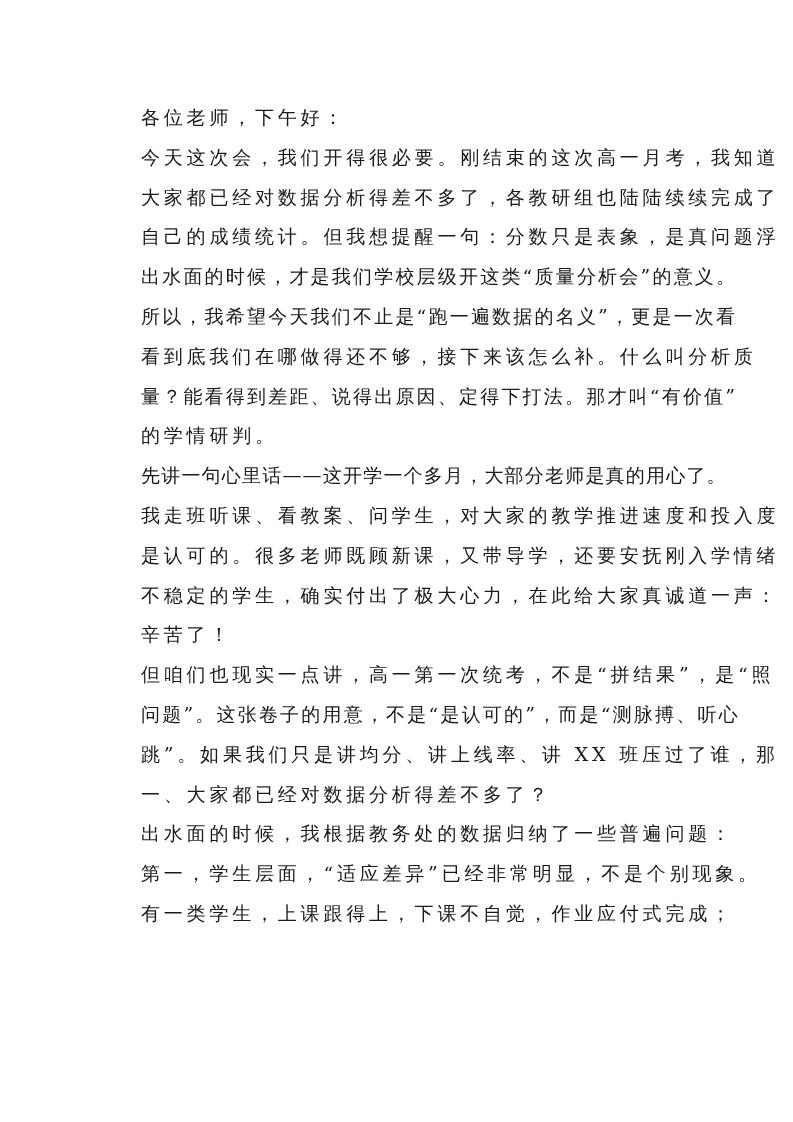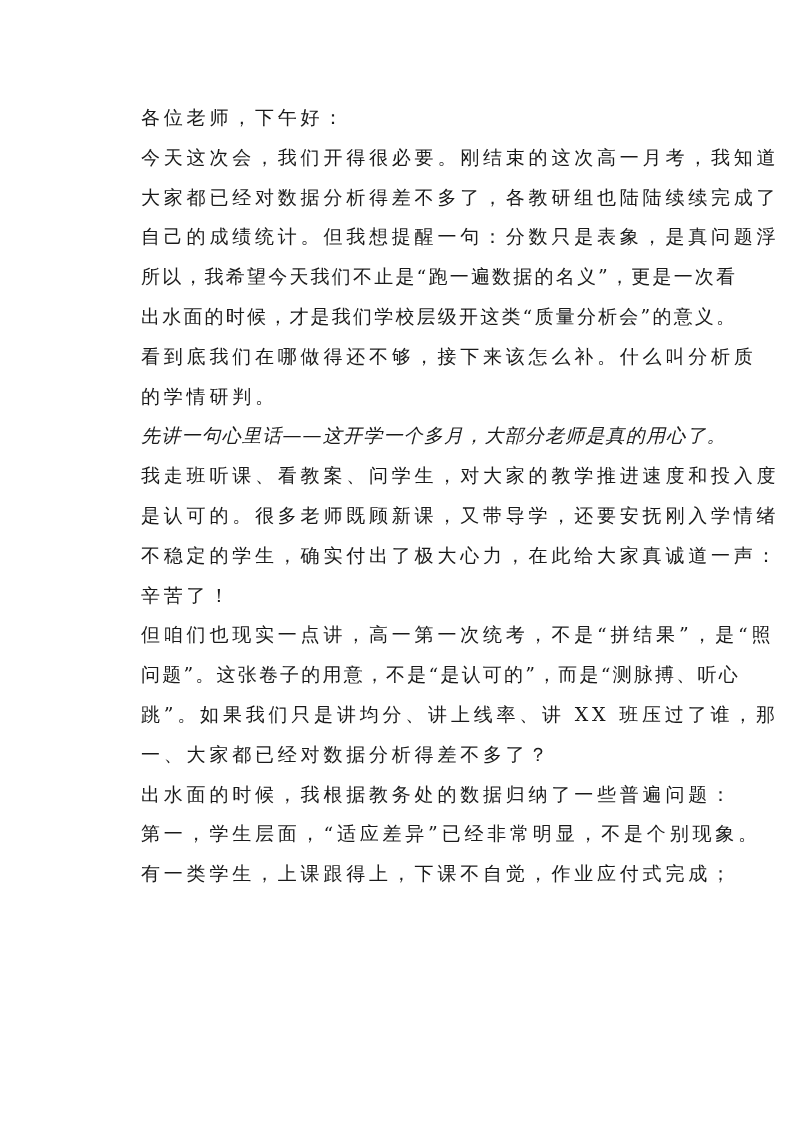--- a/index.html
+++ b/index.html
@@ -40,40 +40,40 @@
       font-size: 19px;
       white-space: nowrap;
       letter-spacing: 3.8px;
       margin-left: 21px;
     }
     .line.tight {
       letter-spacing: 2.2px;
     }
     .line.tighter {
       letter-spacing: 1.2px;
-      font-style: italic;
     }
   </style>
 </head>
 <body>
 
 <div class="page">
   <div class="content">
 
     <div class="para">
       <span class="line">各位老师，下午好：</span>
     </div>
 
     <div class="para">
       <span class="line">今天这次会，我们开得很必要。刚结束的这次高一月考，我知道</span>
       <span class="line">大家都已经对数据分析得差不多了，各教研组也陆陆续续完成了</span>
       <span class="line">自己的成绩统计。但我想提醒一句：分数只是表象，是真问题浮</span>
+      <span class="line tight">出水面的时候，才是我们学校层级开这类“质量分析会”的意义。</span>
       <span class="line tight">所以，我希望今天我们不止是“跑一遍数据的名义”，更是一次看</span>
-      <span class="line tight">出水面的时候，才是我们学校层级开这类“质量分析会”的意义。</span>
       <span class="line">看到底我们在哪做得还不够，接下来该怎么补。什么叫分析质</span>
+      <span class="line tight">量？能看得到差距、说得出原因、定得下打法。那才叫“有价值”</span>
       <span class="line">的学情研判。</span>
     </div>
 
     <div class="para">
       <span class="line tighter">先讲一句心里话——这开学一个多月，大部分老师是真的用心了。</span>
       <span class="line">我走班听课、看教案、问学生，对大家的教学推进速度和投入度</span>
       <span class="line">是认可的。很多老师既顾新课，又带导学，还要安抚刚入学情绪</span>
       <span class="line">不稳定的学生，确实付出了极大心力，在此给大家真诚道一声：</span>
       <span class="line">辛苦了！</span>
     </div>

